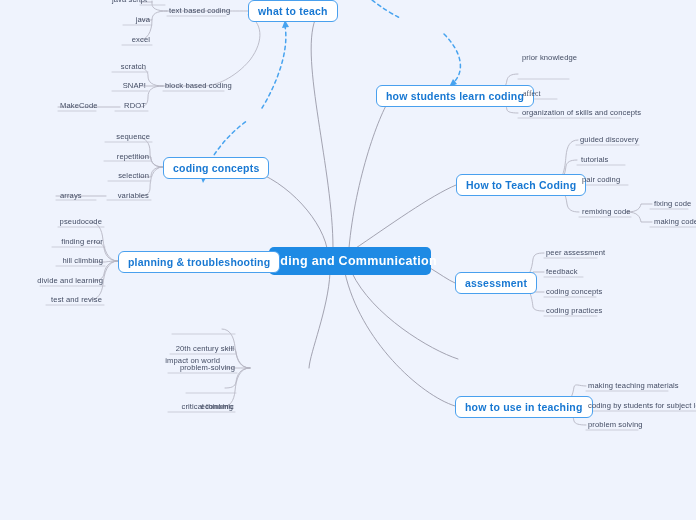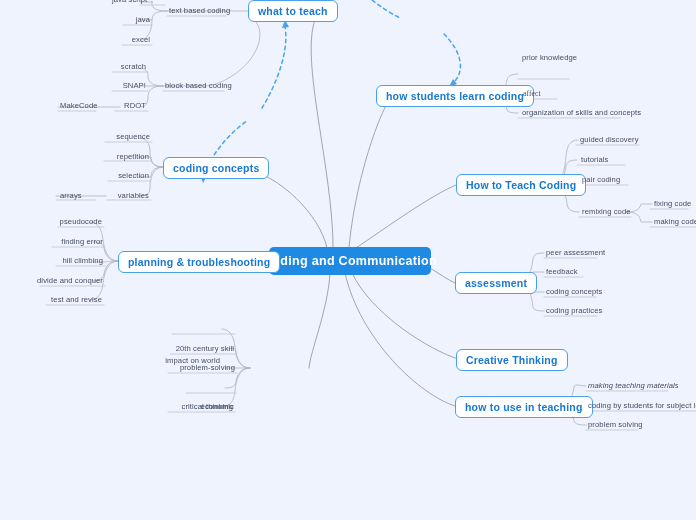--- a/index.html
+++ b/index.html
@@ -249,21 +249,20 @@
 
   <div class="node branch" style="left:118px; top:251px;">planning &amp; troubleshooting</div>
 
 
   <div class="node branch" style="left:376px; top:85px;">how students learn coding</div>
 
   <div class="node branch" style="left:456px; top:174px;">How to Teach Coding</div>
 
   <div class="node branch" style="left:455px; top:272px;">assessment</div>
 
-  <div class="node branch" style="left:456px; top:349px;">Creative Thinking</div>
 
   <div class="node branch" style="left:455px; top:396px;">how to use in teaching</div>
 
 
 
   <div class="node leaf" style="left:167px; top:5px;">text based coding</div>
   <div class="node leaf" style="left:110px; top:-6px; width:55px;">java script</div>
   <div class="node leaf right-align" style="left:110px; top:14px; width:42px;">java</div>
   <div class="node leaf right-align" style="left:110px; top:34px; width:42px;">excel</div>
 
@@ -275,21 +274,21 @@
 
   <div class="node leaf right-align" style="left:95px; top:131px; width:57px;">sequence</div>
   <div class="node leaf right-align" style="left:95px; top:151px; width:56px;text-align:right;">repetition</div>
   <div class="node leaf right-align" style="left:95px; top:170px; width:56px;">selection</div>
   <div class="node leaf right-align" style="left:95px; top:190px; width:56px;">variables</div>
   <div class="node leaf" style="left:58px; top:190px;">arrays</div>
 
   <div class="node leaf right-align" style="left:50px; top:216px; width:54px;">pseudocode</div>
   <div class="node leaf right-align" style="left:48px; top:236px; width:57px;">finding error</div>
   <div class="node leaf right-align" style="left:48px; top:255px; width:57px;">hill climbing</div>
-  <div class="node leaf right-align" style="left:36px; top:275px; width:69px;">divide and conquer</div>
+  <div class="node leaf right-align" style="left:36px; top:275px; width:69px;">divide and learning</div>
   <div class="node leaf right-align" style="left:42px; top:294px; width:62px;">test and revise</div>
 
   <div class="node leaf right-align" style="left:152px; top:323px; width:70px;margin-top:32px;">impact on world</div>
   <div class="node leaf right-align" style="left:163px; top:343px; width:73px;">20th century skill</div>
   <div class="node leaf right-align" style="left:163px; top:362px; width:74px;">problem-solving</div>
   <div class="node leaf right-align" style="left:180px; top:401px; width:56px;">economic</div>
   <div class="node leaf right-align" style="left:163px; top:401px; width:72px;">critical thinking</div>
 
   <div class="node leaf" style="left:520px; top:52px;">prior knowledge</div>
   <div class="node leaf" style="left:521px; top:88px;font-family:Liberation Serif, serif;">affect</div>
@@ -300,17 +299,17 @@
   <div class="node leaf" style="left:580px; top:174px;">pair coding</div>
   <div class="node leaf" style="left:580px; top:206px;">remixing code</div>
   <div class="node leaf" style="left:652px; top:198px;">fixing code</div>
   <div class="node leaf" style="left:652px; top:216px;">making code mo</div>
 
   <div class="node leaf" style="left:544px; top:247px;">peer assessment</div>
   <div class="node leaf" style="left:544px; top:266px;">feedback</div>
   <div class="node leaf" style="left:544px; top:286px;">coding concepts</div>
   <div class="node leaf" style="left:544px; top:305px;">coding practices</div>
 
-  <div class="node leaf" style="left:586px; top:380px;font-style:italic;">making teaching materials</div>
+  <div class="node leaf" style="left:586px; top:380px;">making teaching materials</div>
   <div class="node leaf" style="left:586px; top:400px;">coding by students for subject learning</div>
   <div class="node leaf" style="left:586px; top:419px;">problem solving</div>
 
 </div>
 
 </body></html>

